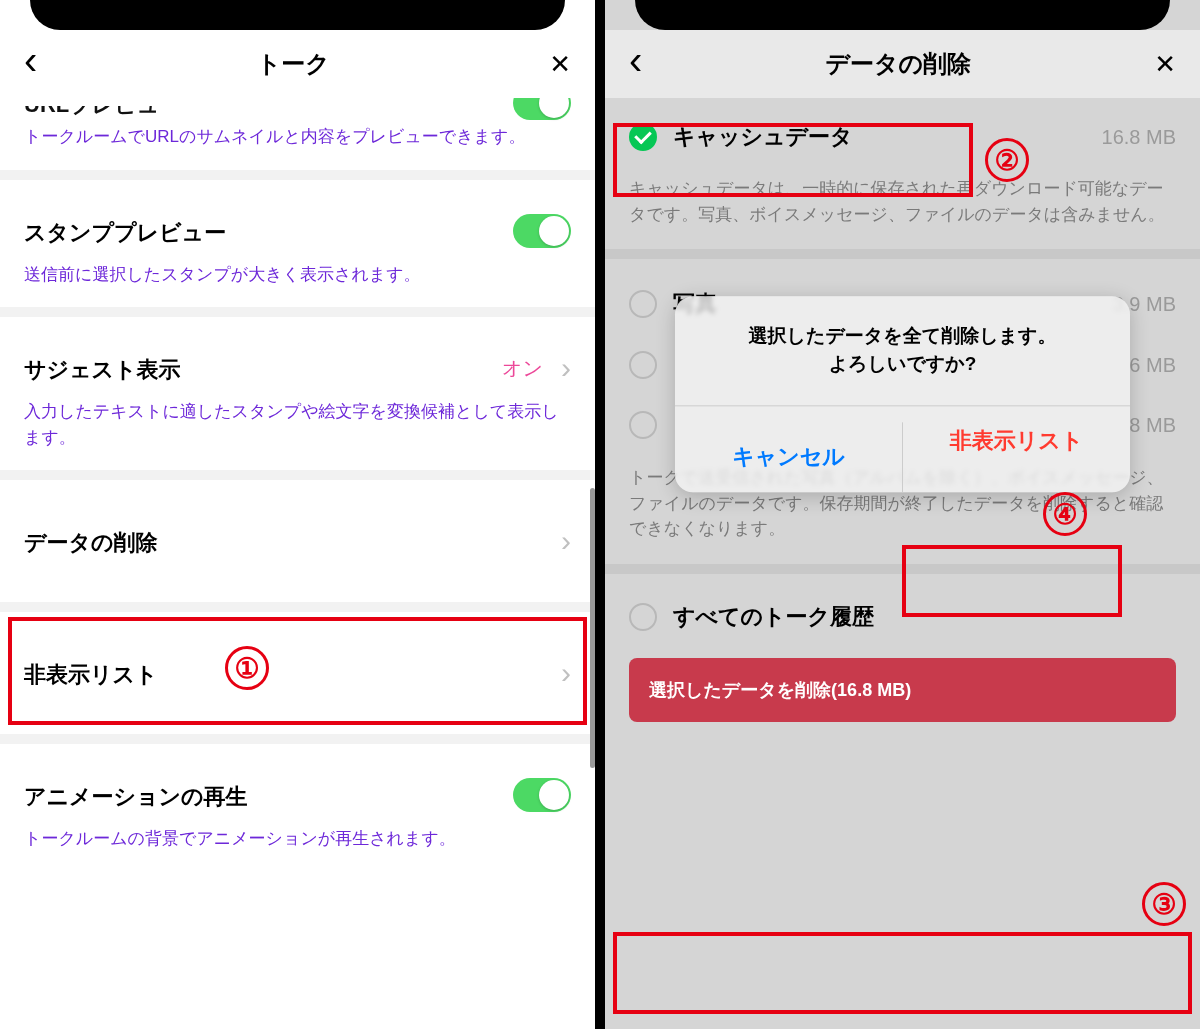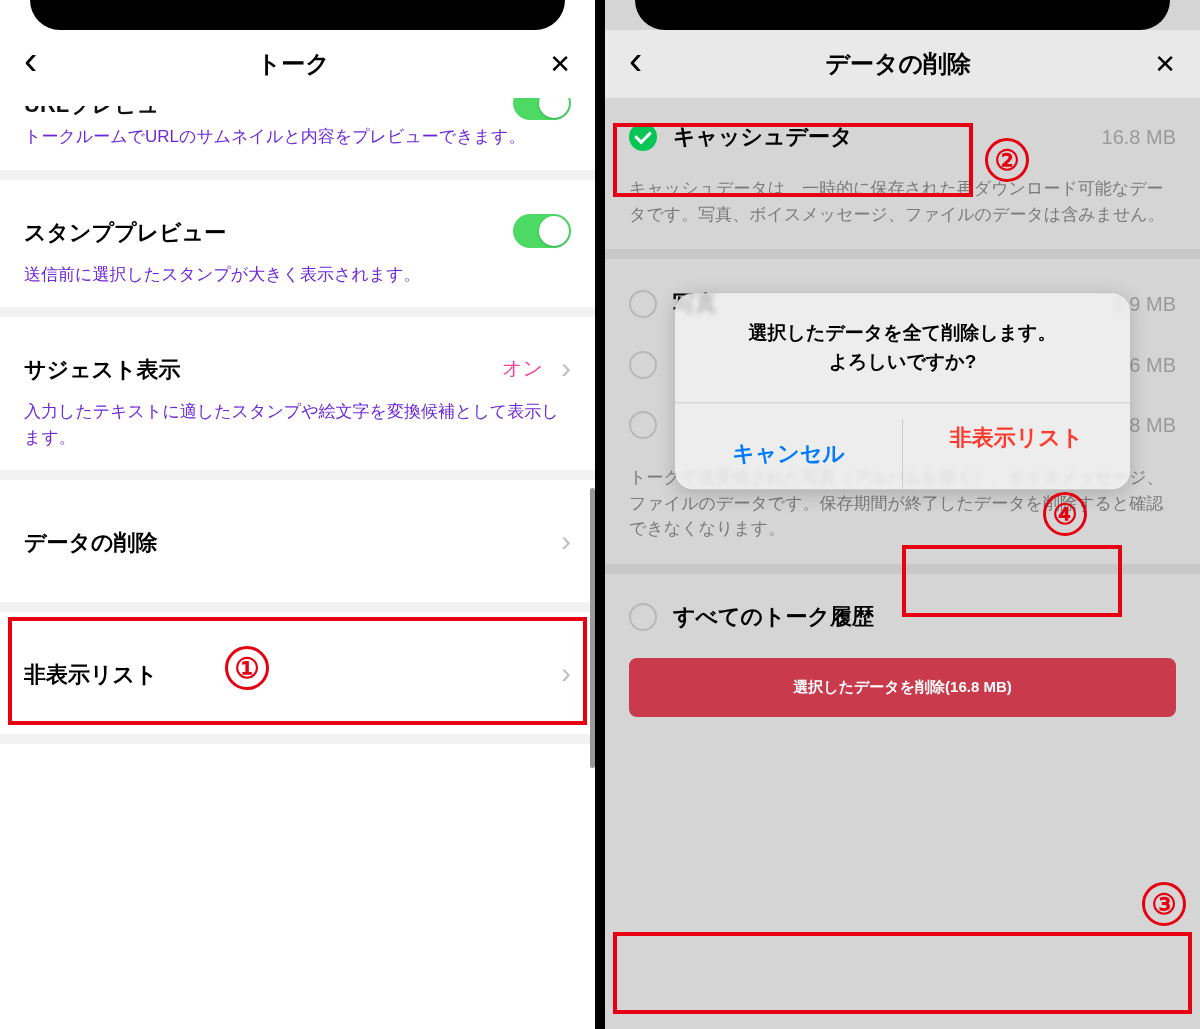--- a/index.html
+++ b/index.html
@@ -70,22 +70,22 @@
     border-radius:18px; z-index:4; overflow:hidden;
     box-shadow:0 4px 20px rgba(0,0,0,.2);
   }
   .dialog .msg { padding: 26px 20px; text-align:center; font-size:19px; font-weight:600; line-height:1.5;}
   .dialog .btns { display:flex; border-top:1px solid #ccc; }
   .dialog .btns div { flex:1; text-align:center; padding:20px 0; font-size:22px; font-weight:600;}
   .dialog .btns div:first-child { color:#007aff; border-right:1px solid #ccc;margin-top:16px;}
   .dialog .btns div:last-child { color:#ff3b30;}
 
   .delete-btn {
-    margin: 10px 24px 20px 24px; background:#c83a4c; color:#fff; text-align:center;
-    padding:20px; border-radius:8px; font-size:15px; font-weight:600;
+    margin: 10px 24px 20px 24px; background:#c83a4c; color:#fff; text-align:left;
+    padding:20px; border-radius:8px; font-size:18px; font-weight:600;
   }
 
   .left-scroll { position:absolute;right:0;top:390px;width:5px;height:280px;background:#999;border-radius:3px;}
 </style>
 </head>
 <body>
 
 <div class="phone left">
   <div class="topbar"></div>
   <div class="header">
@@ -137,20 +137,27 @@
     <div class="divider"></div>
 
     <div class="section" style="padding-bottom:20px">
       <div class="row" style="padding:24px 0">
         <div class="label">非表示リスト</div>
         <span class="chevron-right"></span>
       </div>
     </div>
     <div class="divider"></div>
 
+    <div class="section">
+      <div class="row">
+        <div class="label">アニメーションの再生</div>
+        <div class="toggle"></div>
+      </div>
+      <div class="desc">トークルームの背景でアニメーションが再生されます。</div>
+    </div>
 
     <div class="left-scroll"></div>
   </div>
 
   <div class="hl" style="left:8px;right:8px;top:617px;height:108px;"></div>
   <div class="circ-num" style="left:225px;top:646px;">①</div>
 </div>
 
 <div class="phone right">
   <div class="topbar"></div>

